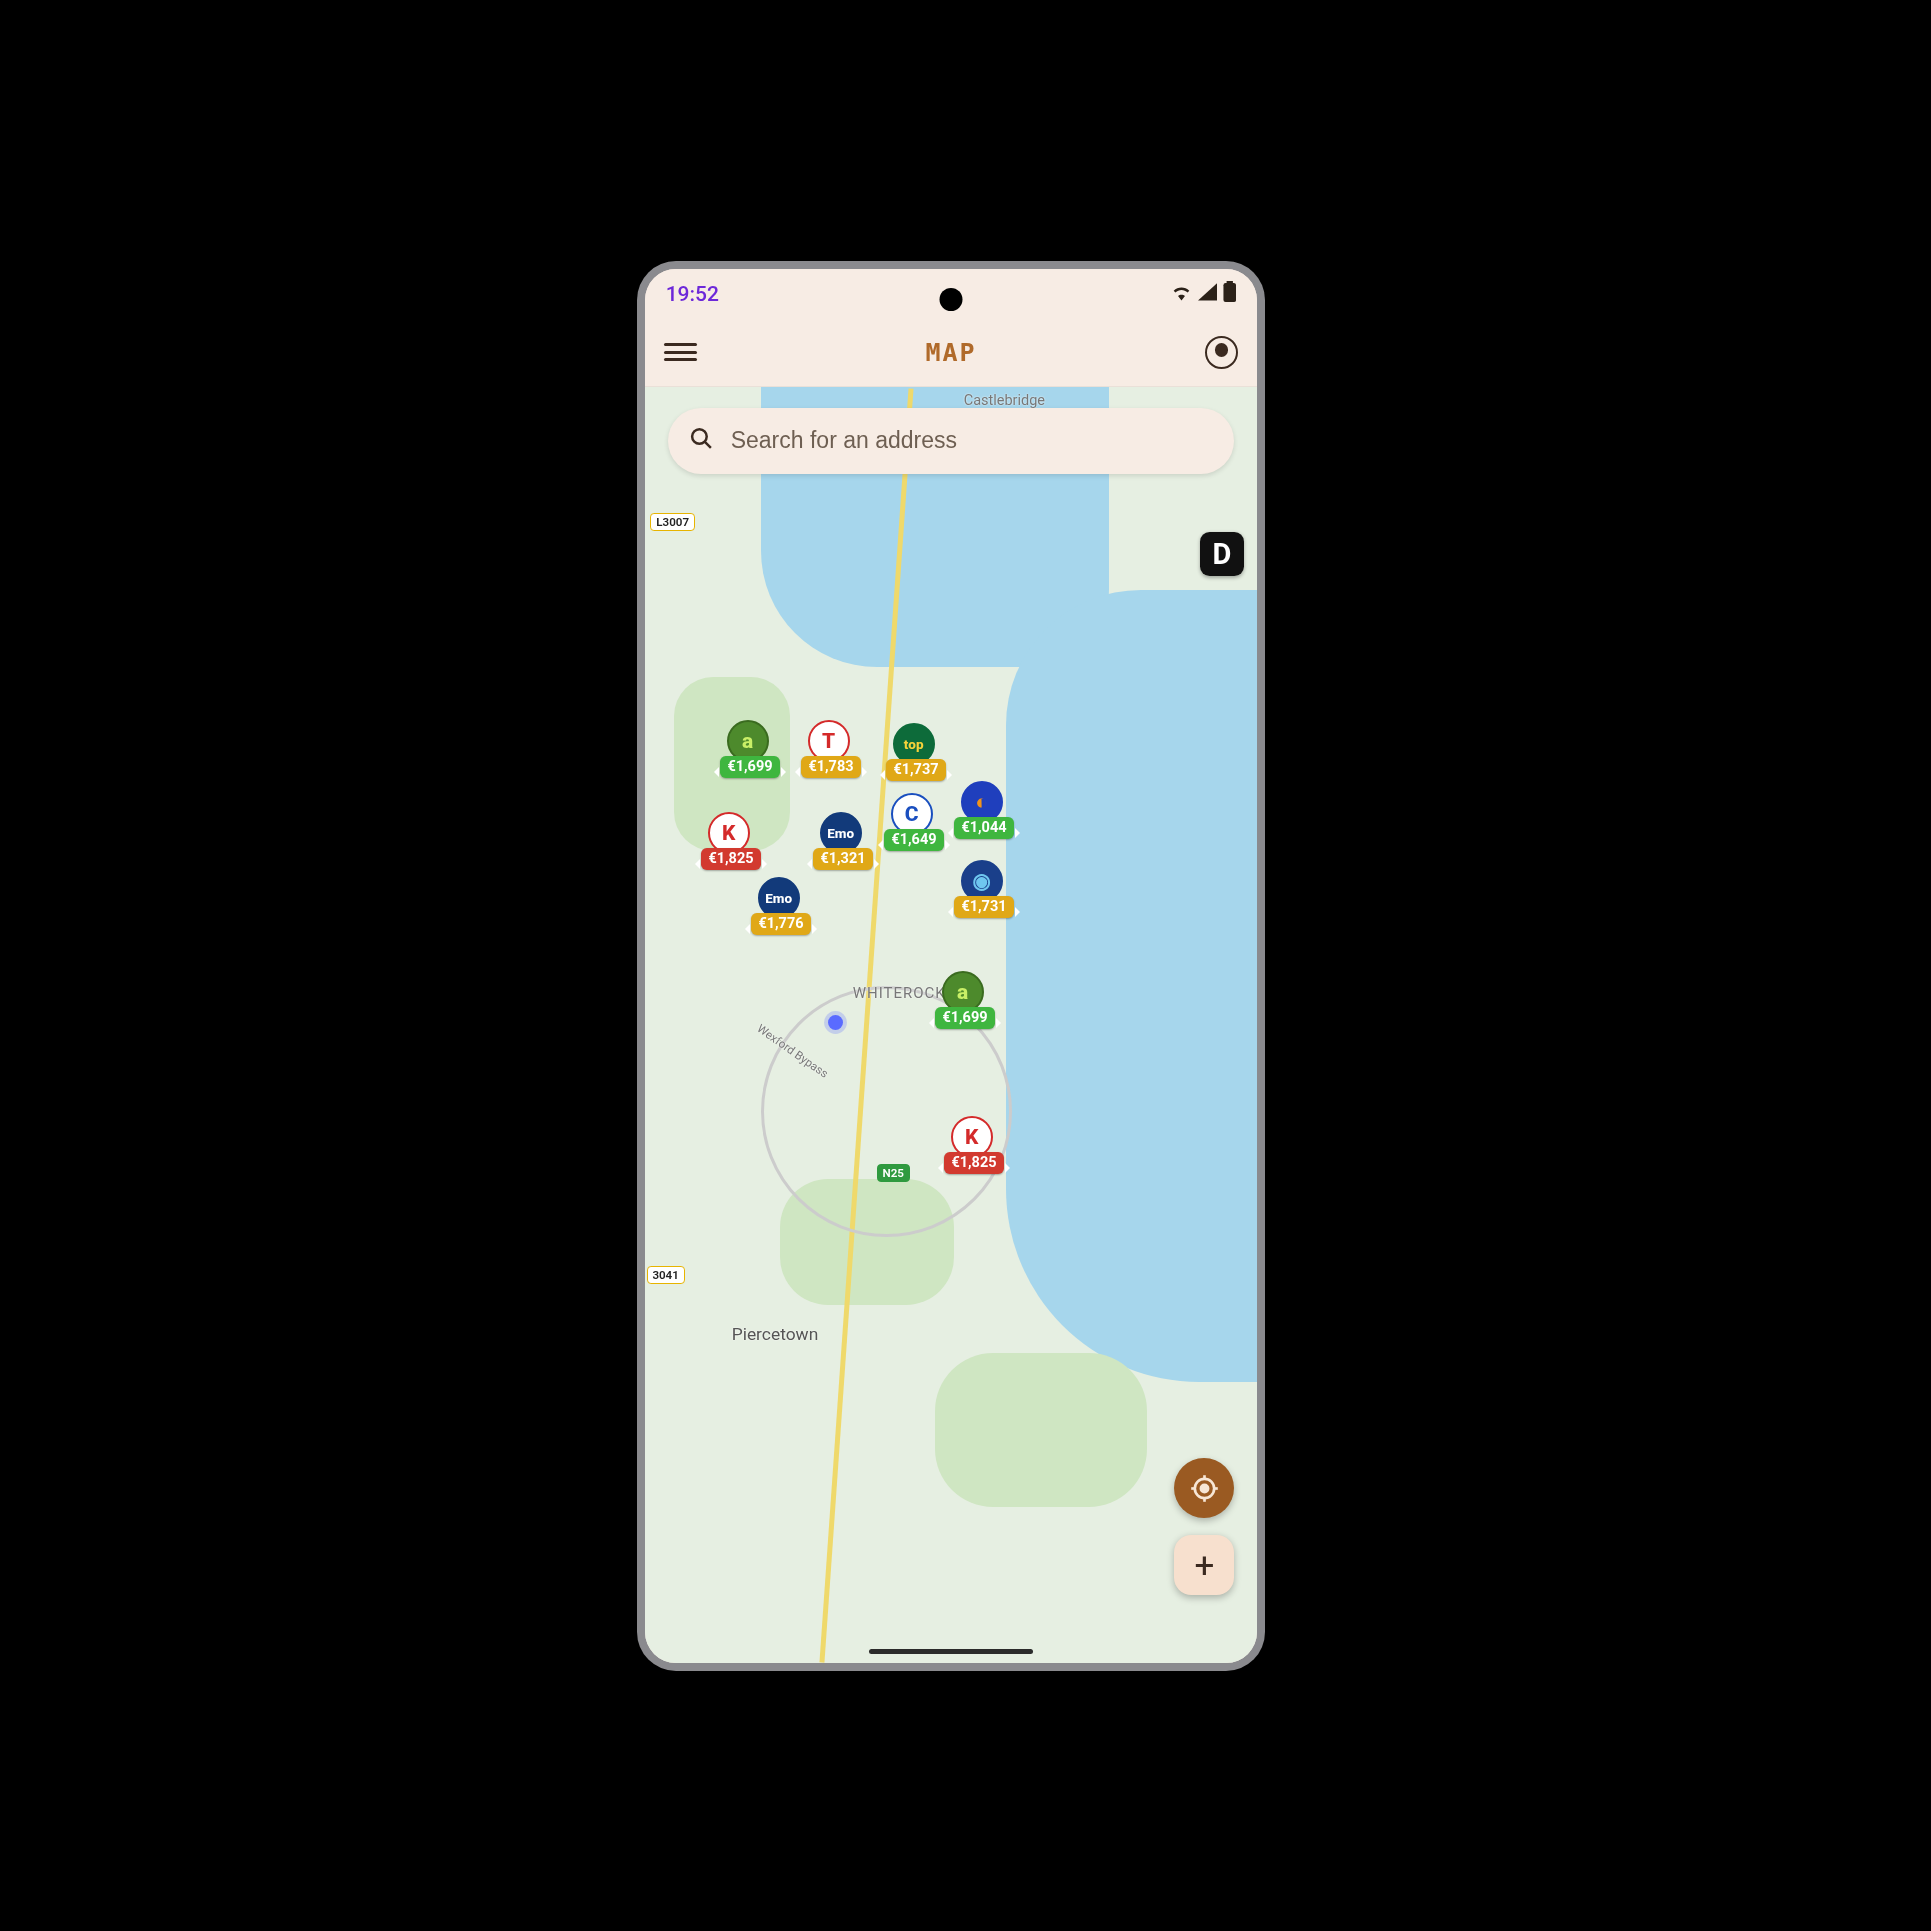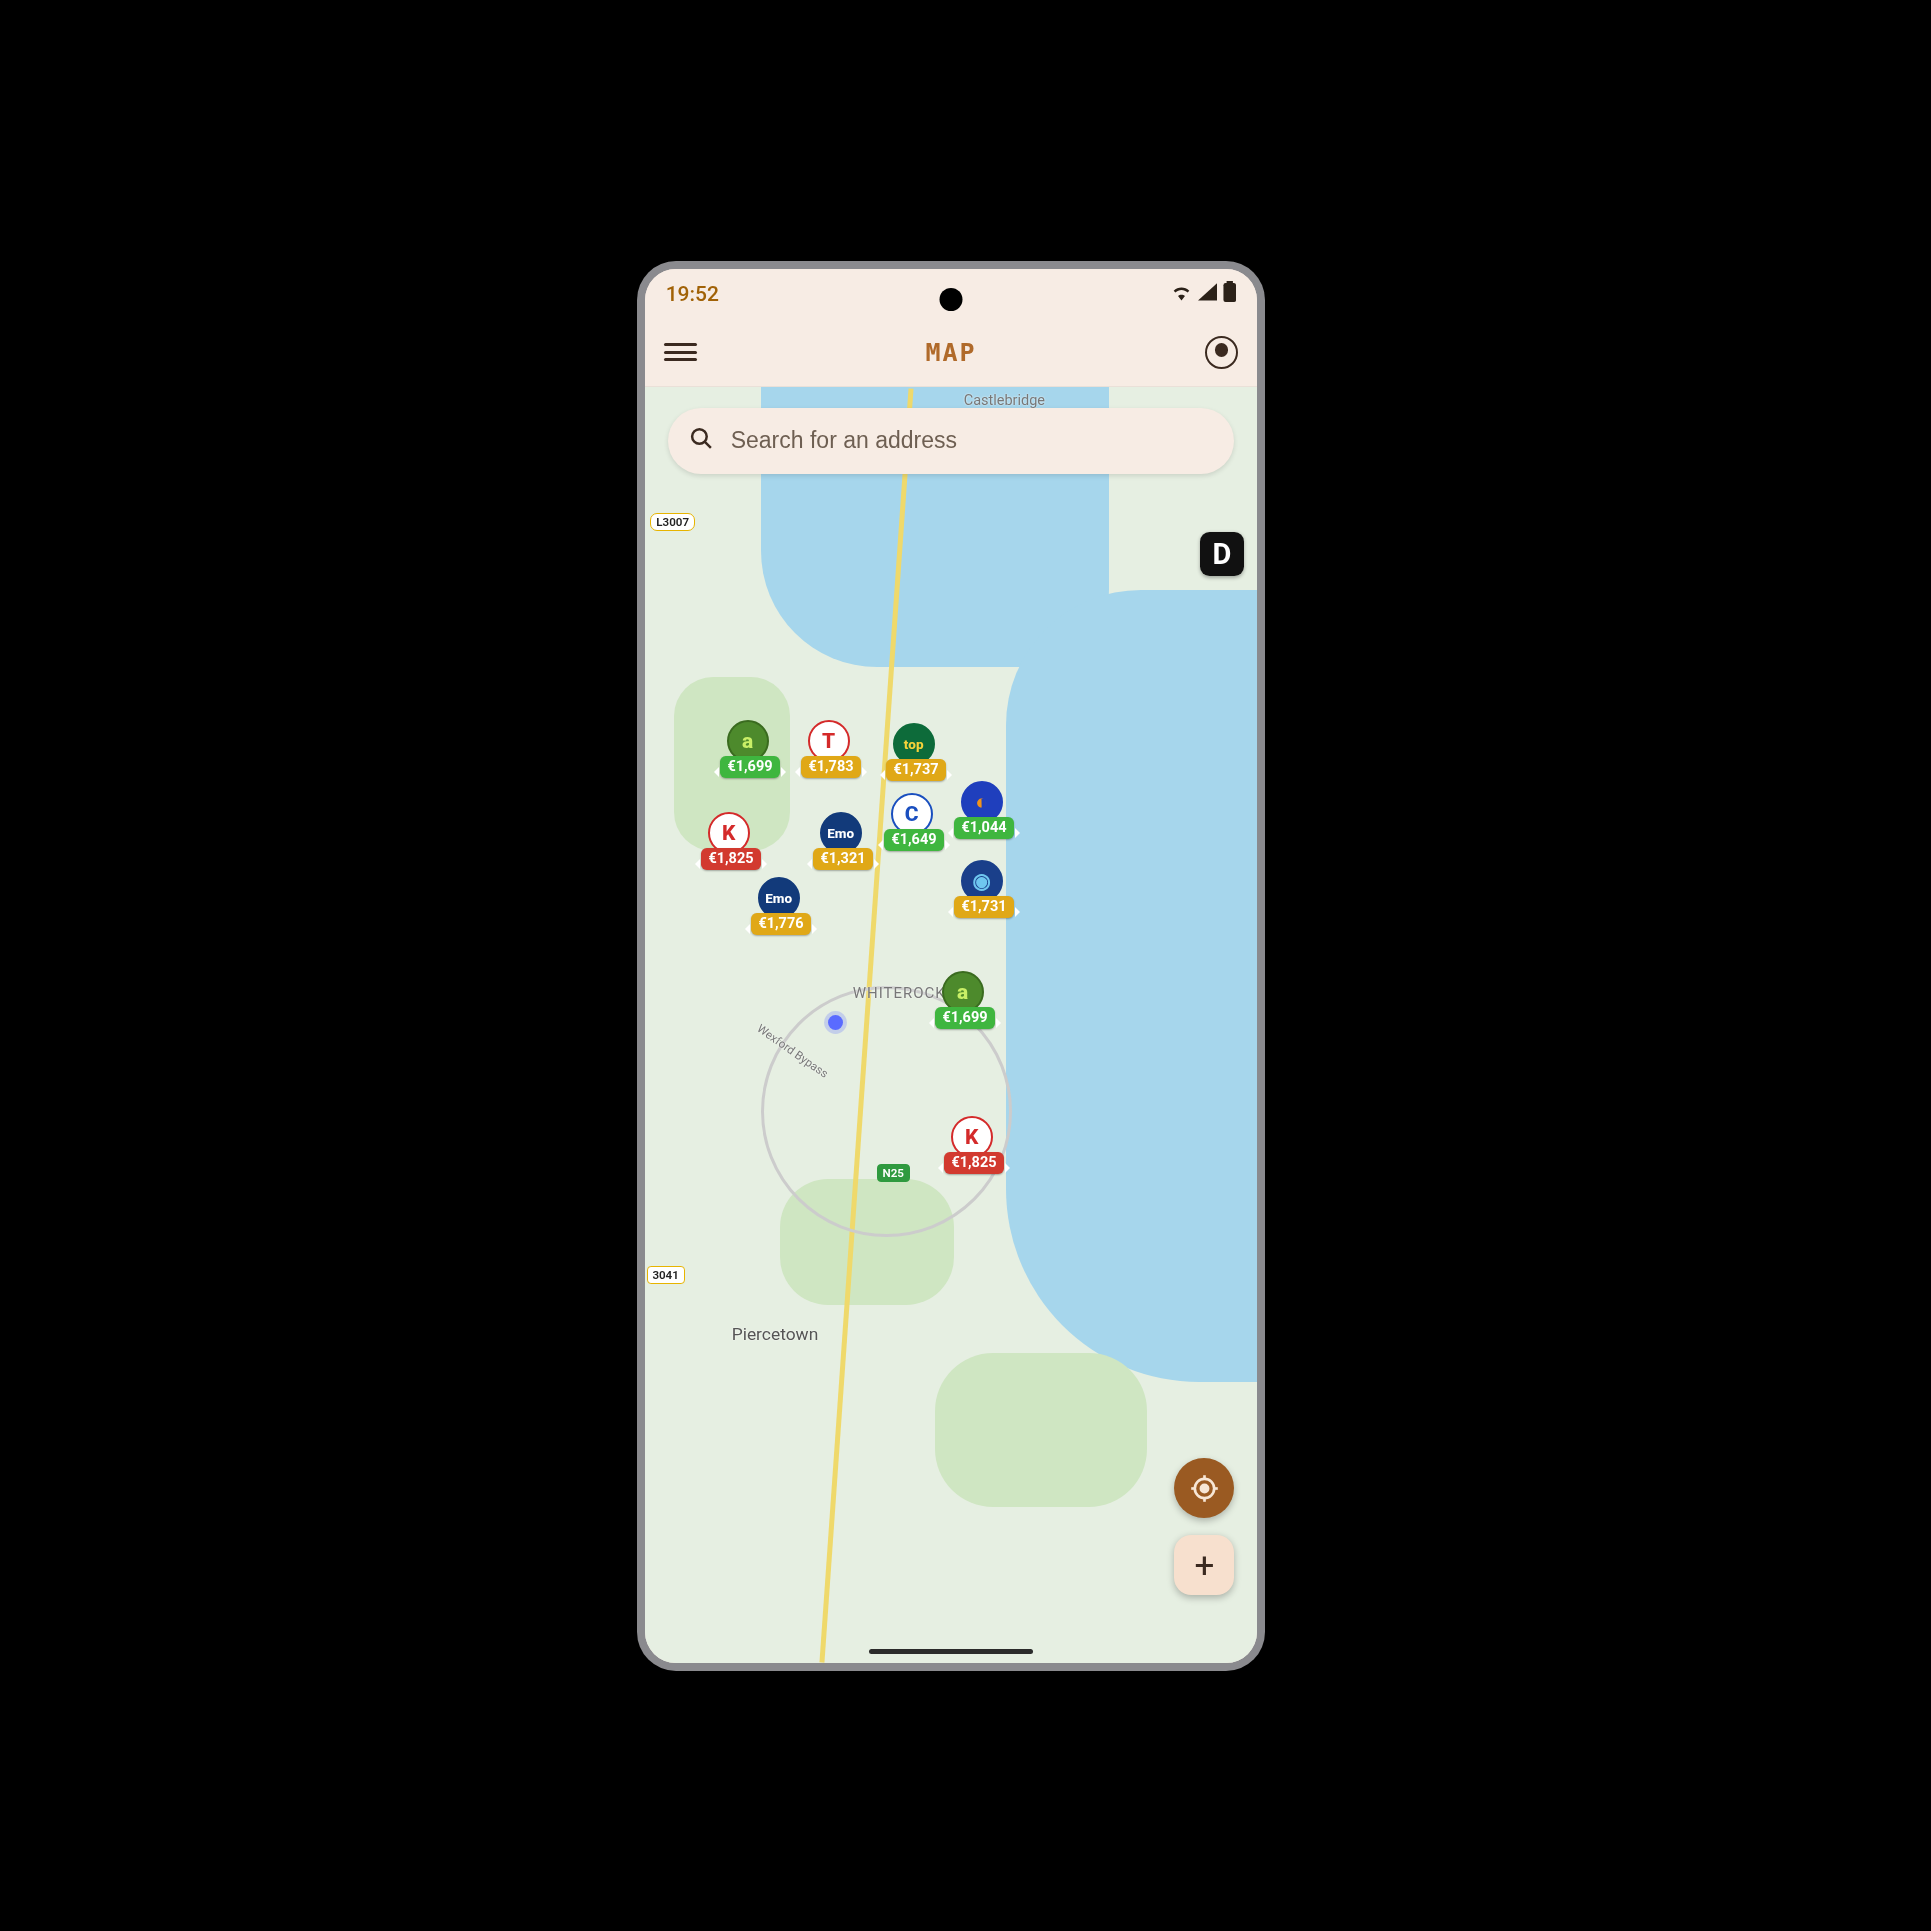--- a/index.html
+++ b/index.html
@@ -43,21 +43,21 @@
   }
   
   .status-bar {
     height: 50px;
     display: flex;
     justify-content: space-between;
     align-items: center;
     padding: 0 21px;
     font-size: 21px;
     font-weight: 500;
-    color: #a16207;
+    color: #6d28d9;
     background: #f7ece4;
   }
   .status-right { display: flex; gap: 5.8px; align-items: center; }
   .wifi-icon, .signal-icon, .battery-icon { display:inline-block; }
   
   .app-bar {
     height: 68px;
     background: #f7ece4;
     display: flex;
     align-items: center;
@@ -275,21 +275,21 @@
       <div class="park2"></div>
       <div class="park3"></div>
       <div class="land-road"></div>
       <div class="road-ring"></div>
 
       <div class="place-label" style="top:5.8px; left:319px;">Castlebridge</div>
       <div class="place-label" style="top:597px; left:164px; letter-spacing:1px; font-size:15px;margin-left:44px;">WHITEROCK</div>
       <div class="place-label" style="top:937px; left:87px; font-size:17.4px; color:#555;">Piercetown</div>
       <div class="place-label" style="top:657px; left:106px; transform:rotate(35deg); font-size:11.6px;">Wexford Bypass</div>
 
-      <div class="road-badge" style="top:126px; left:5.8px;border-radius:7px;">L3007</div>
+      <div class="road-badge" style="top:126px; left:5.8px;">L3007</div>
       <div class="road-badge" style="top:777px; left:232px; background:#2f9a3f;color:#fff;border-color:#2f9a3f;">N25</div>
       <div class="road-badge" style="top:879px; left:1.9px;">3041</div>
 
       <div class="search-bar">
         <span>
           <svg width="25" height="25" viewBox="0 0 24 24" fill="none" stroke="#3b2a20" stroke-width="2.4">
               <circle cx="10" cy="10" r="7"></circle>
               <line x1="21" y1="21" x2="15" y2="15"></line>
             </svg>
         </span>

